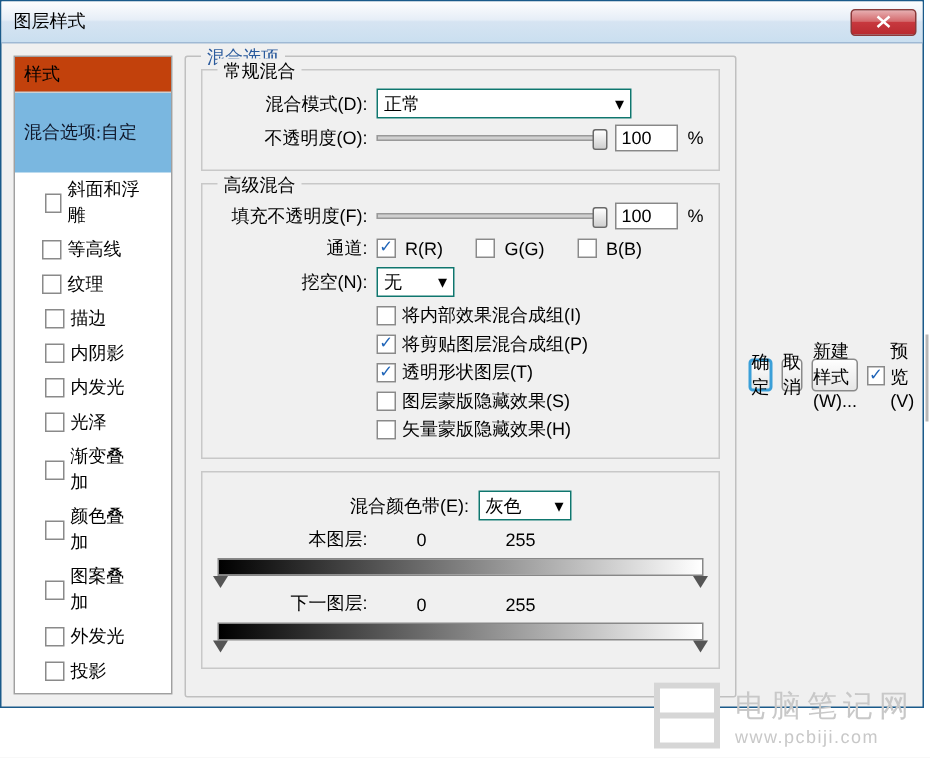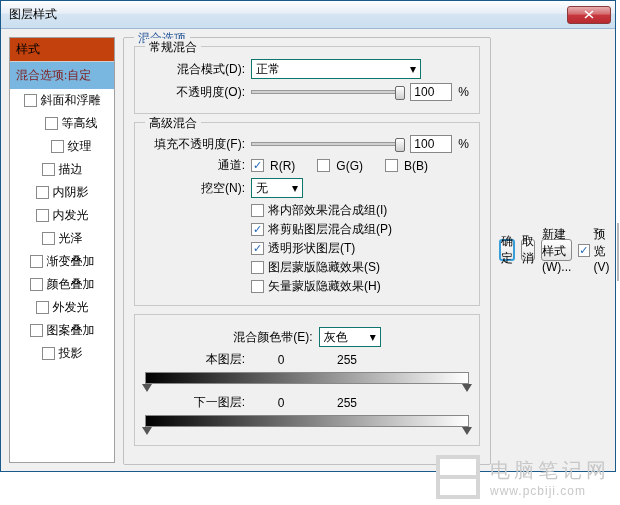--- a/index.html
+++ b/index.html
@@ -4,22 +4,22 @@
 <style>
 * { box-sizing: border-box; margin: 0; padding: 0; font-family: "Microsoft YaHei", SimSun, sans-serif; font-size: 12px; }
 body { background: #fff; width: 620px; height: 505px; overflow: hidden; }
 .dialog { width: 616px; height: 472px; border: 1px solid #1a5a8a; background: #f0f0f0; position: relative; }
 .titlebar { height: 28px; background: linear-gradient(#fdfdfe, #e6eef7 45%, #d6e4f2 50%, #cadff0); display: flex; align-items: center; padding: 0 4px; border-bottom: 1px solid #9fb9d4; }
 .titlebar-text { flex: 1; padding-left: 4px; color: #000; }
 .close-btn { width: 44px; height: 18px; background: linear-gradient(#e7aeb0, #d46a6d 45%, #c7383e 50%, #b92a30); border: 1px solid #8a3a3a; border-radius: 3px; color: #fff; display: flex; align-items: center; justify-content: center; cursor: pointer; }
 .body { display: flex; padding: 8px; gap: 8px; height: calc(100% - 28px); }
 .left-col { width: 106px; border: 1px solid #a0a0a0; background: #fff; }
 .left-header { padding: 3px 6px; background: #c2410c; border-bottom: 1px solid #d0d0d0; }
-.left-sel { background: #7ab7e0; color: #7f1d1d; padding: 5px 6px; font-family: Liberation Serif, serif; }
-.style-item { display: flex; align-items: center; gap: 4px; padding: 3px 0; justify-content: center; }
+.left-sel { background: #7ab7e0; color: #0f172a; padding: 18px 6px; font-family: Liberation Serif, serif; }
+.style-item { display: flex; align-items: center; gap: 4px; padding: 3px 20px; }
 .style-item.indent { padding-left: 18px; }
 .cb { width: 13px; height: 13px; border: 1px solid #8a8a8a; background: #fff; display: inline-flex; align-items: center; justify-content: center; }
 .cb.checked::after { content: "✓"; color: #2065b8; font-size: 11px; line-height: 1; }
 .mid-col { flex: 1; }
 .fieldset { border: 1px solid #c0c0c0; border-radius: 2px; padding: 8px 10px 10px; margin-bottom: 4px; position: relative; }
 .fieldset > .legend { position: absolute; top: -8px; left: 10px; background: #f0f0f0; padding: 0 4px; color: #2a5a9c; }
 .inner-fieldset { border: 1px solid #c8c8c8; padding: 8px 10px; margin-bottom: 8px; position: relative; }
 .inner-fieldset > .legend { position: absolute; top: -8px; left: 10px; background: #f0f0f0; padding: 0 4px; }
 .row { display: flex; align-items: center; margin: 4px 0; gap: 6px; }
 .row-label { width: 100px; text-align: right; }
@@ -91,25 +91,25 @@
           <div class="style-item">
             <span class="cb"></span>
             <span>渐变叠加</span>
           </div>
           <div class="style-item">
             <span class="cb"></span>
             <span>颜色叠加</span>
           </div>
           <div class="style-item">
             <span class="cb"></span>
+            <span>图案叠加</span>
+          </div>
+          <div class="style-item">
+            <span class="cb"></span>
             <span>外发光</span>
-          </div>
-          <div class="style-item">
-            <span class="cb"></span>
-            <span>图案叠加</span>
           </div>
           <div class="style-item">
             <span class="cb"></span>
             <span>投影</span>
           </div>
         </div>
     </div>
 
     <div class="mid-col">
       <div class="fieldset">

